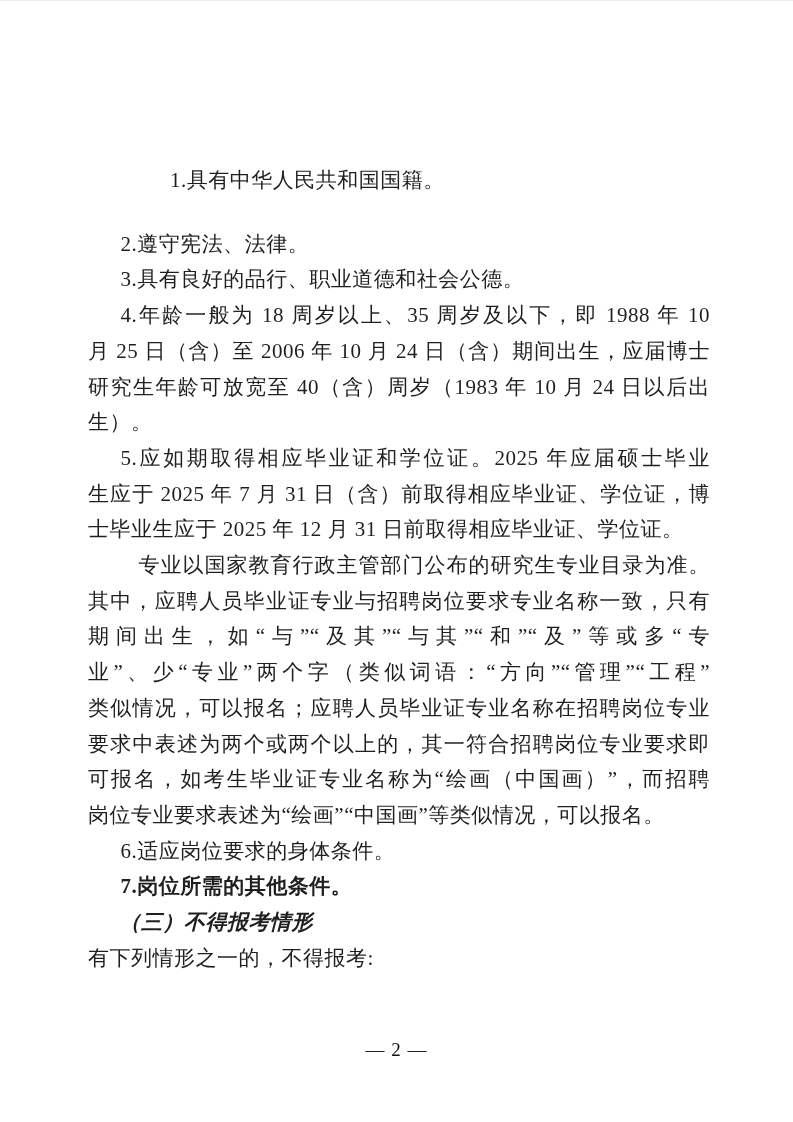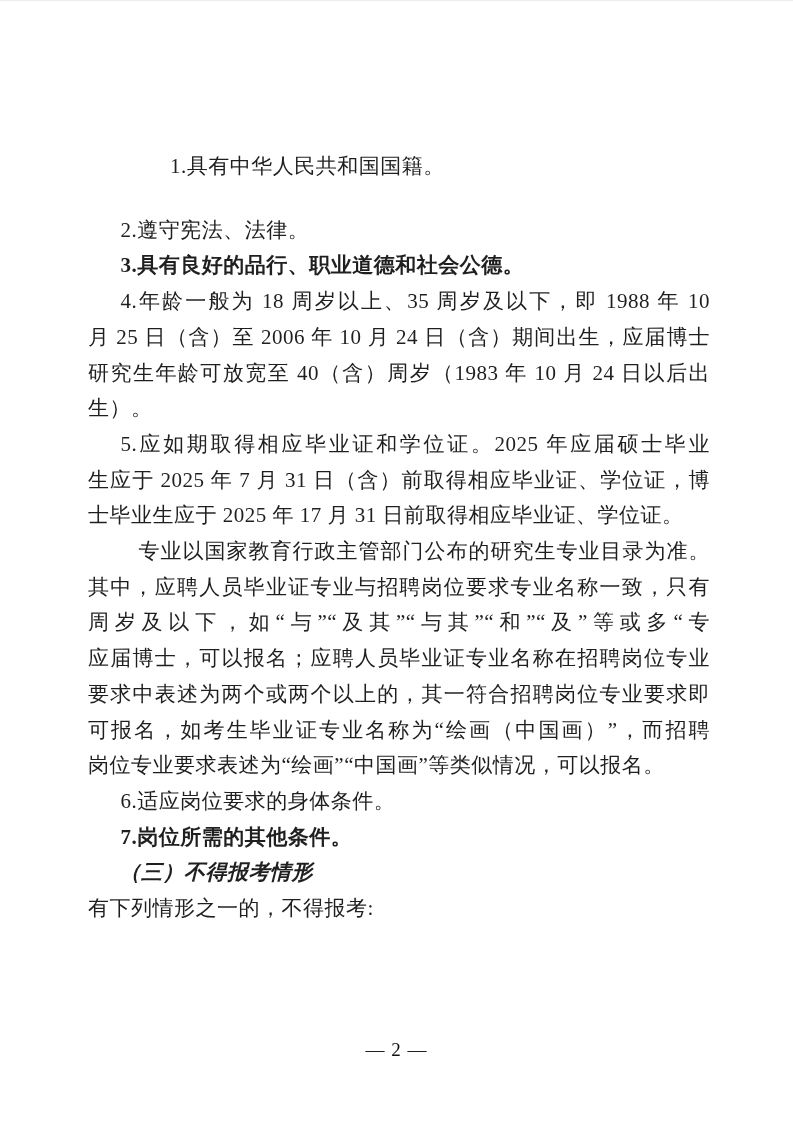--- a/index.html
+++ b/index.html
@@ -13,21 +13,21 @@
     height: 1122px;
     background: #ffffff;
     overflow: hidden;
     border-top: 1px solid #ededed;
     font-family: "Liberation Serif", "DejaVu Serif", serif;
     color: #1f1f1f;
   }
   .doc-body {
     position: absolute;
     left: 88px;
-    top: 148px;
+    top: 162px;
     width: 622px;
     font-size: 21px;
     line-height: 35.7px;
     letter-spacing: 0.5px;
   }
   .para { margin: 0; padding: 0; }
   .line {
     text-align: left;
     text-align-last: auto;
     min-height: 35.7px;
@@ -54,38 +54,39 @@
 
 <div class="page">
   <div class="doc-body" id="doc-body">
       <div class="para">
         <div class="line" style="text-indent: 3.9em;">1.具有中华人民共和国国籍。</div>
       </div>
       <div class="para">
         <div class="line" style="text-indent: 1.55em; margin-top: 28px;">2.遵守宪法、法律。</div>
       </div>
       <div class="para">
-        <div class="line" style="text-indent: 1.55em; font-weight: bold;">3.具有良好的品行、职业道德和社会公德。</div>
+        <div class="line" style="text-indent: 1.55em;">3.具有良好的品行、职业道德和社会公德。</div>
       </div>
       <div class="para">
         <div class="line j" style="text-indent: 1.55em;">4.年龄一般为 18 周岁以上、35 周岁及以下，即 1988 年 10</div>
         <div class="line j">月 25 日（含）至 2006 年 10 月 24 日（含）期间出生，应届博士</div>
         <div class="line j">研究生年龄可放宽至 40（含）周岁（1983 年 10 月 24 日以后出</div>
         <div class="line">生）。</div>
       </div>
       <div class="para">
         <div class="line j" style="text-indent: 1.55em;">5.应如期取得相应毕业证和学位证。2025 年应届硕士毕业</div>
         <div class="line j">生应于 2025 年 7 月 31 日（含）前取得相应毕业证、学位证，博</div>
-        <div class="line">士毕业生应于 2025 年 17 月 31 日前取得相应毕业证、学位证。</div>
+        <div class="line">士毕业生应于 2025 年 12 月 31 日前取得相应毕业证、学位证。</div>
       </div>
       <div class="para">
         <div class="line j" style="text-indent: 2.4em;">专业以国家教育行政主管部门公布的研究生专业目录为准。</div>
         <div class="line j">其中，应聘人员毕业证专业与招聘岗位要求专业名称一致，只有</div>
-        <div class="line j">周岁及以下，如“与”“及其”“与其”“和”“及”等或多“专</div>
-        <div class="line j">应届博士，可以报名；应聘人员毕业证专业名称在招聘岗位专业</div>
+        <div class="line j">期间出生，如“与”“及其”“与其”“和”“及”等或多“专</div>
+        <div class="line j">业”、少“专业”两个字（类似词语：“方向”“管理”“工程”</div>
+        <div class="line j">类似情况，可以报名；应聘人员毕业证专业名称在招聘岗位专业</div>
         <div class="line j">要求中表述为两个或两个以上的，其一符合招聘岗位专业要求即</div>
         <div class="line j">可报名，如考生毕业证专业名称为“绘画（中国画）”，而招聘</div>
         <div class="line">岗位专业要求表述为“绘画”“中国画”等类似情况，可以报名。</div>
       </div>
       <div class="para">
         <div class="line" style="text-indent: 1.55em;">6.适应岗位要求的身体条件。</div>
       </div>
       <div class="para">
         <div class="line" style="text-indent: 1.55em; font-weight: bold;">7.岗位所需的其他条件。</div>
       </div>

